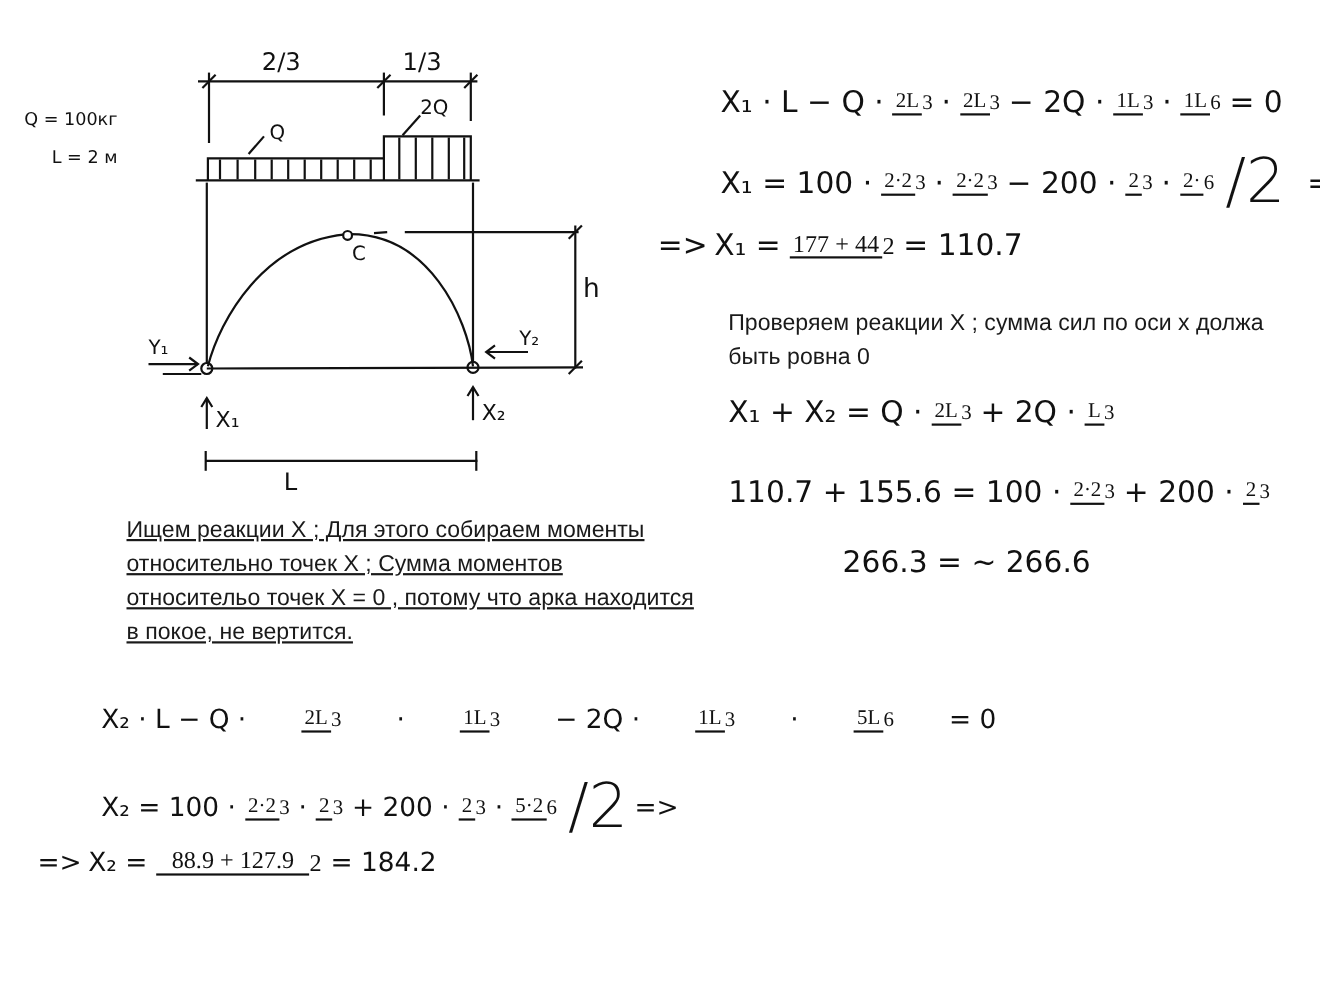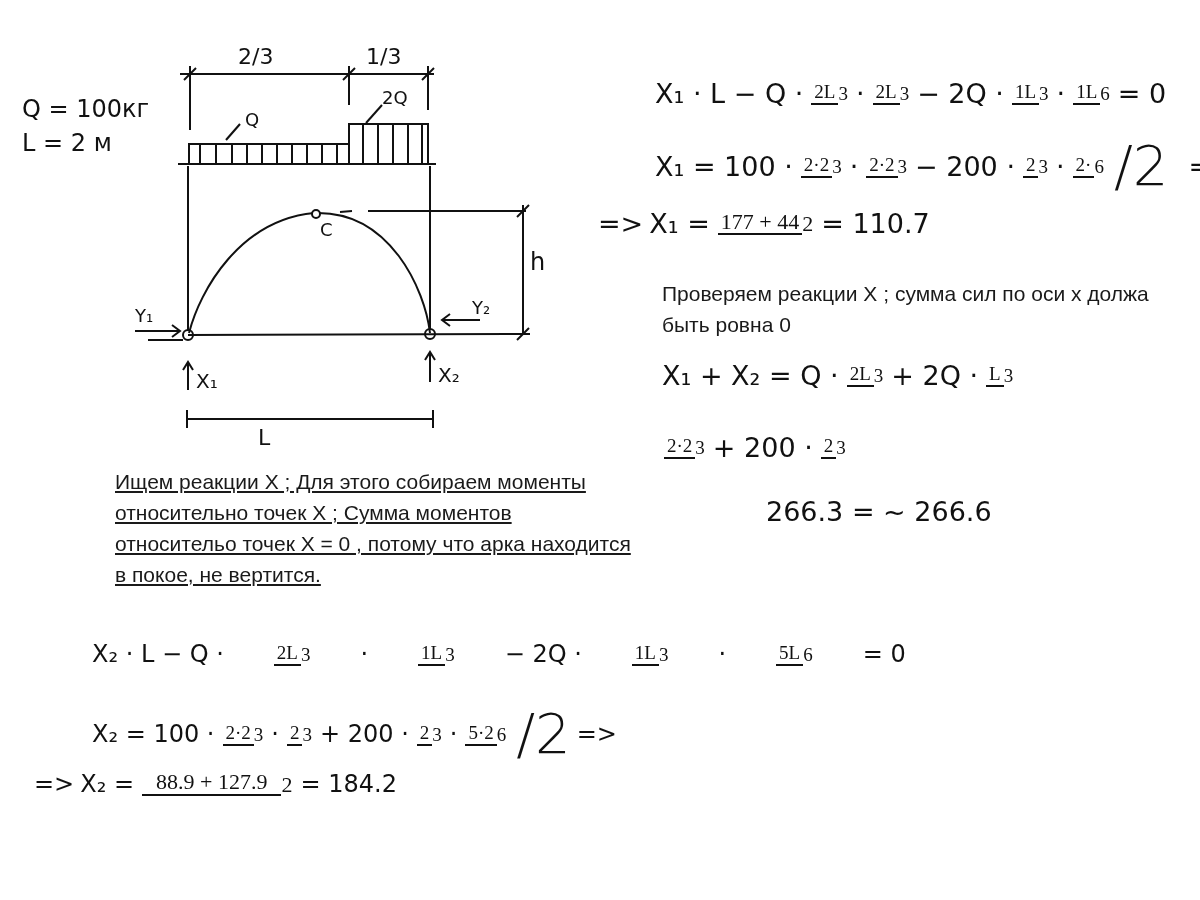--- a/index.html
+++ b/index.html
@@ -6,21 +6,21 @@
   body{width:1200px;height:900px;position:relative;overflow:hidden;
        font-family:"DejaVu Sans","Liberation Sans",sans-serif;color:#111;}
   .abs{position:absolute;white-space:nowrap;}
   .hand{font-family:"DejaVu Sans",sans-serif;color:#111;}
   .print{font-family:"Liberation Sans","DejaVu Sans",sans-serif;font-size:21px;line-height:31px;color:#1a1a1a;white-space:normal;}
   .eq{font-size:27px;display:flex;align-items:center;gap:6px;}
   .frac{display:inline-flex;flex-direction:row;align-items:center;font-size:19px;line-height:20px;vertical-align:middle;margin:0 2px;font-family:Liberation Serif, serif;}
   .frac .num{border-bottom:2px solid #111;padding:0 3px 1px;}
   .frac .den{padding-top:1px;}
   .slash2{font-size:56px;line-height:56px;font-weight:200;margin-left:2px;}
-  .given{font-size:24px;line-height:34px;}
+  .given{font-size:16px;line-height:34px;text-align:right;}
   svg text{font-family:"DejaVu Sans",sans-serif;}
 </style>
 </head>
 <body>
 
 <div class="abs hand given" style="left:22px;top:92px;">
   <div>Q = 100кг</div>
   <div>L = 2 м</div>
 </div>
 
@@ -179,20 +179,21 @@
       <span class="den">3</span>
     </span>
   <span>+ 2Q ·</span>
   <span class="frac">
       <span class="num">L</span>
       <span class="den">3</span>
     </span>
 </div>
 
 <div class="abs hand eq" style="left:662px;top:432px;">
+  <span>110.7 + 155.6 = 100 ·</span>
   <span class="frac">
       <span class="num">2·2</span>
       <span class="den">3</span>
     </span>
   <span>+ 200 ·</span>
   <span class="frac">
       <span class="num">2</span>
       <span class="den">3</span>
     </span>
 </div>

